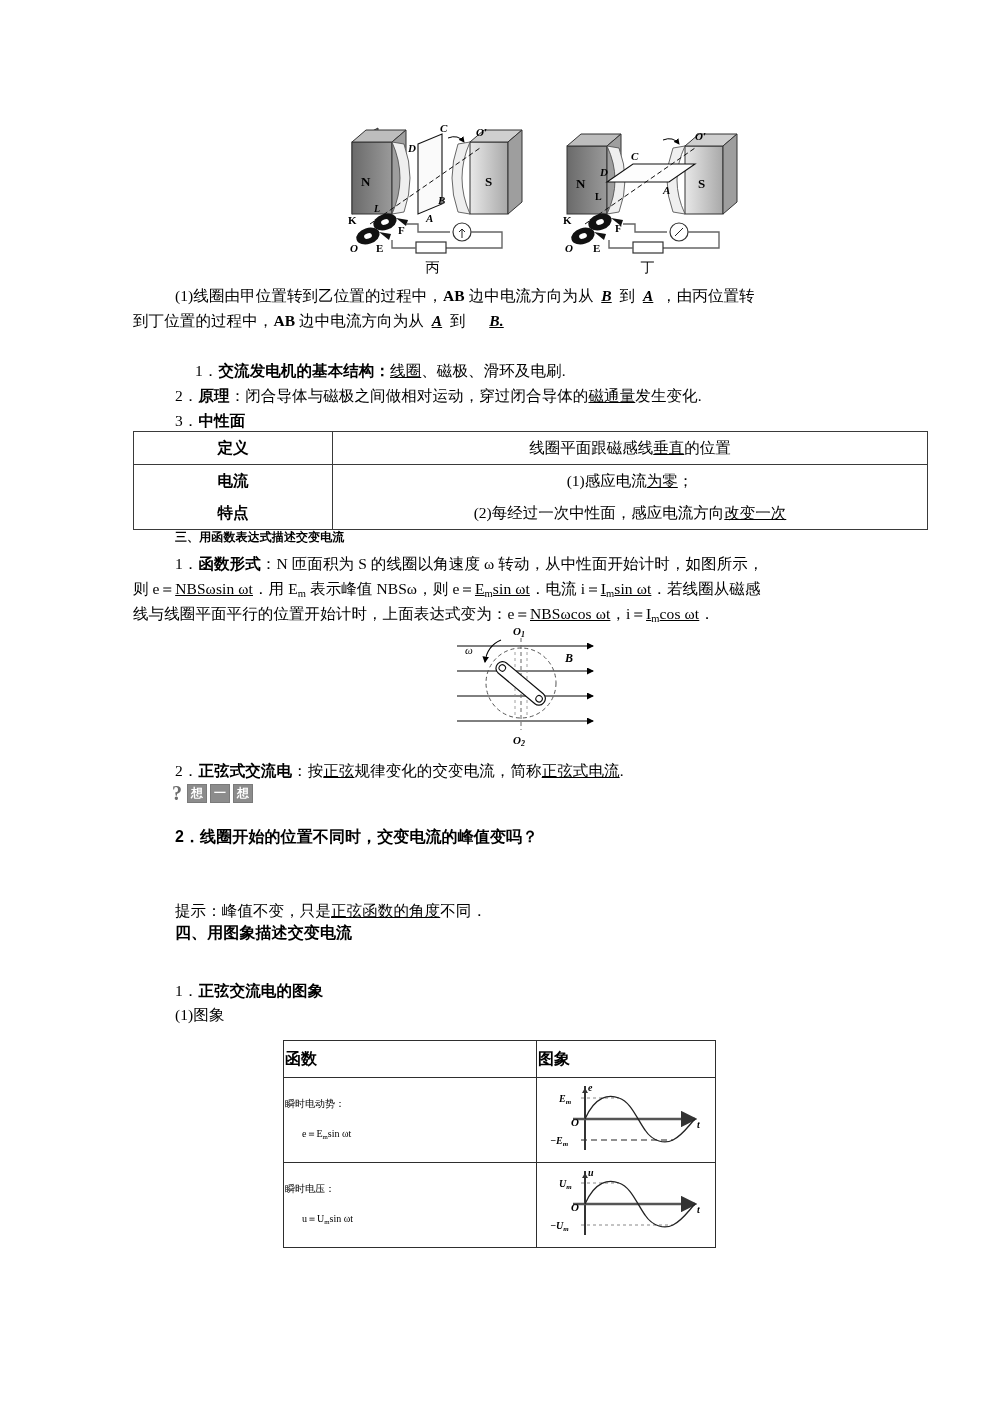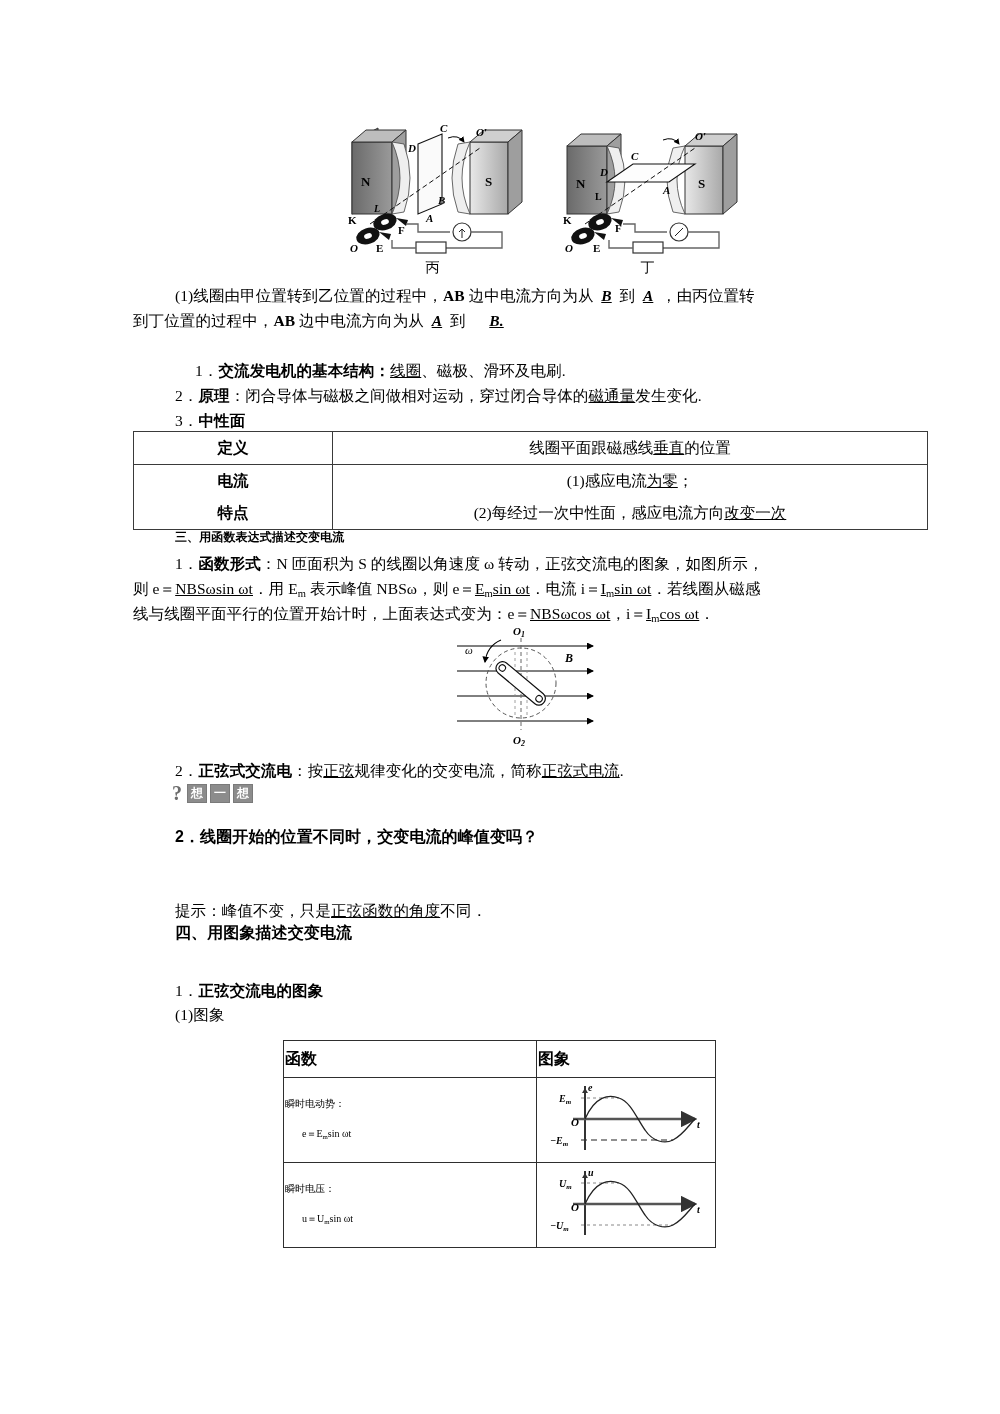--- a/index.html
+++ b/index.html
@@ -341,21 +341,21 @@
       <td class="noline-top">
         <span>(2)每经过一次中性面，感应电流方向</span><span class="u">改变一次</span>
       </td>
     </tr>
   </tbody>
     </table>
 
   <div class="txt bold-hei" style="left:175px; top:525px; font-size:12px;">三、用函数表达式描述交变电流</div>
 
   <div class="txt" style="left:175px; top:551px;">
-    <span>1．</span><span class="bold-hei">函数形式</span><span>：</span><span class="it">N</span><span> 匝面积为 </span><span class="it">S</span><span> 的线圈以角速度 </span><span class="it">ω</span><span> 转动，正弦交流电的图象，如图所示，</span>
+    <span>1．</span><span class="bold-hei">函数形式</span><span>：</span><span class="it">N</span><span> 匝面积为 </span><span class="it">S</span><span> 的线圈以角速度 </span><span class="it">ω</span><span> 转动，从中性面开始计时，如图所示，</span>
   </div>
 
   <div class="txt" style="left:133px; top:576px;">
     <span>则 </span><span class="it">e</span><span>＝</span><span class="u it">NBSωsin ωt</span><span>．用 </span><span class="it">E</span><sub>m</sub><span> 表示峰值 </span><span class="it">NBSω</span><span>，则 </span><span class="it">e</span><span>＝</span><span class="u"><span class="it">E</span><sub>m</sub><span class="it">sin ωt</span></span><span>．电流 </span><span class="it">i</span><span>＝</span><span class="u"><span class="it">I</span><sub>m</sub><span class="it">sin ωt</span></span><span>．若线圈从磁感</span>
   </div>
 
   <div class="txt" style="left:133px; top:601px;">
     <span>线与线圈平面平行的位置开始计时，上面表达式变为：</span><span class="it">e</span><span>＝</span><span class="u it">NBSωcos ωt</span><span>，</span><span class="it">i</span><span>＝</span><span class="u"><span class="it">I</span><sub>m</sub><span class="it">cos ωt</span></span><span>．</span>
   </div>
 

